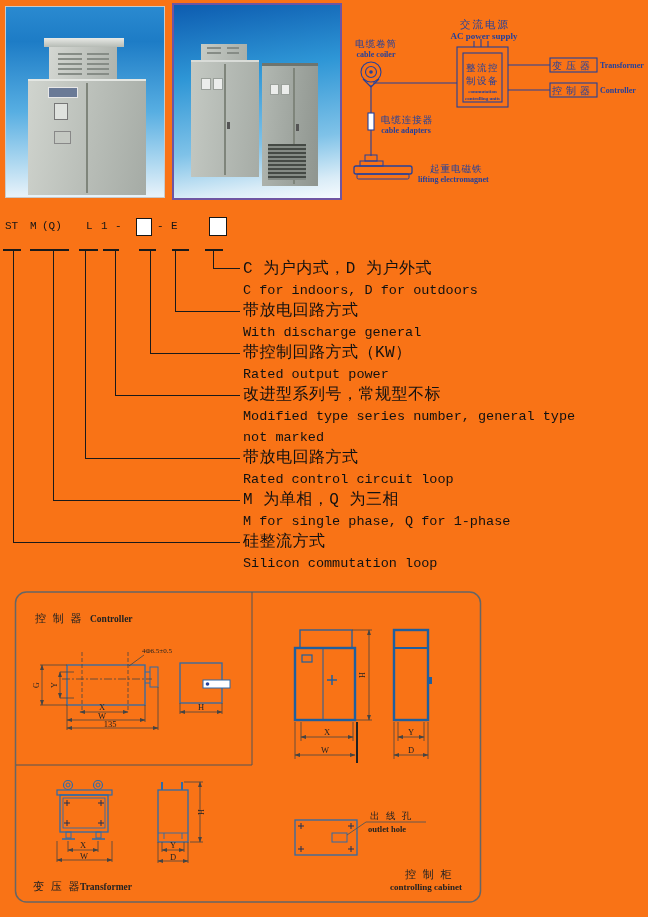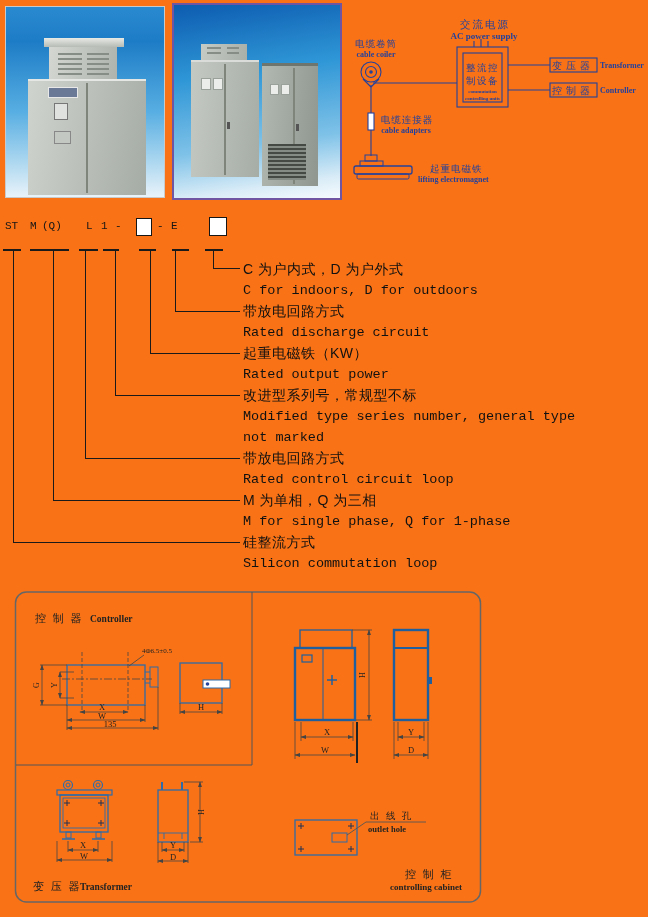--- a/index.html
+++ b/index.html
@@ -19,21 +19,21 @@
 
   
   .code{position:absolute;top:216px;font-family:"Liberation Mono","DejaVu Sans Mono",monospace;
         font-size:11px;line-height:20px;color:#161616;white-space:pre;}
   .codebox{position:absolute;border:1.6px solid #161616;background:#fff;}
   .useg{position:absolute;top:249px;height:1.5px;background:#1a1a1a;}
   .vline{position:absolute;width:1px;background:#1a1a1a;}
   .hline{position:absolute;height:1px;background:#1a1a1a;}
   #legend{position:absolute;left:243px;top:259px;}
   #legend .ln{height:21px;line-height:21px;white-space:nowrap;}
-  #legend .cn{font-size:14px;letter-spacing:0.5px;font-family:Liberation Sans, sans-serif;}
+  #legend .cn{font-size:16px;letter-spacing:0.5px;font-family:Liberation Mono, monospace;}
   #legend .en{font-size:13.5px;font-family:"Liberation Mono","DejaVu Sans Mono",monospace;}
 
   
   svg{position:absolute;}
   svg text{font-family:"Liberation Serif","DejaVu Serif",serif;}
   .nvy{fill:#24419c;}
   .dtxt{fill:#222;}
 </style>
 </head>
 <body>
@@ -151,22 +151,22 @@
   <div class="hline" style="left:85px;top:458px;width:155px;"></div>
   <div class="hline" style="left:115px;top:395px;width:125px;"></div>
   <div class="hline" style="left:150px;top:353px;width:90px;"></div>
   <div class="hline" style="left:175px;top:311px;width:65px;"></div>
   <div class="hline" style="left:213px;top:268px;width:27px;"></div>
 
   <div id="legend">
     <div class="ln cn">C 为户内式，D 为户外式</div>
     <div class="ln en">C for indoors, D for outdoors</div>
     <div class="ln cn">带放电回路方式</div>
-    <div class="ln en">Rated discharge circuit</div>
-    <div class="ln cn">起重电磁铁（KW）</div>
+    <div class="ln en">With discharge general</div>
+    <div class="ln cn">带控制回路方式（KW）</div>
     <div class="ln en">Rated output power</div>
     <div class="ln cn">改进型系列号，常规型不标</div>
     <div class="ln en">Modified type series number, general type</div>
     <div class="ln en">not marked</div>
     <div class="ln cn">带放电回路方式</div>
     <div class="ln en">Rated control circuit loop</div>
     <div class="ln cn">M 为单相，Q 为三相</div>
     <div class="ln en">M for single phase, Q for 1-phase</div>
     <div class="ln cn">硅整流方式</div>
     <div class="ln en">Silicon commutation loop</div>

